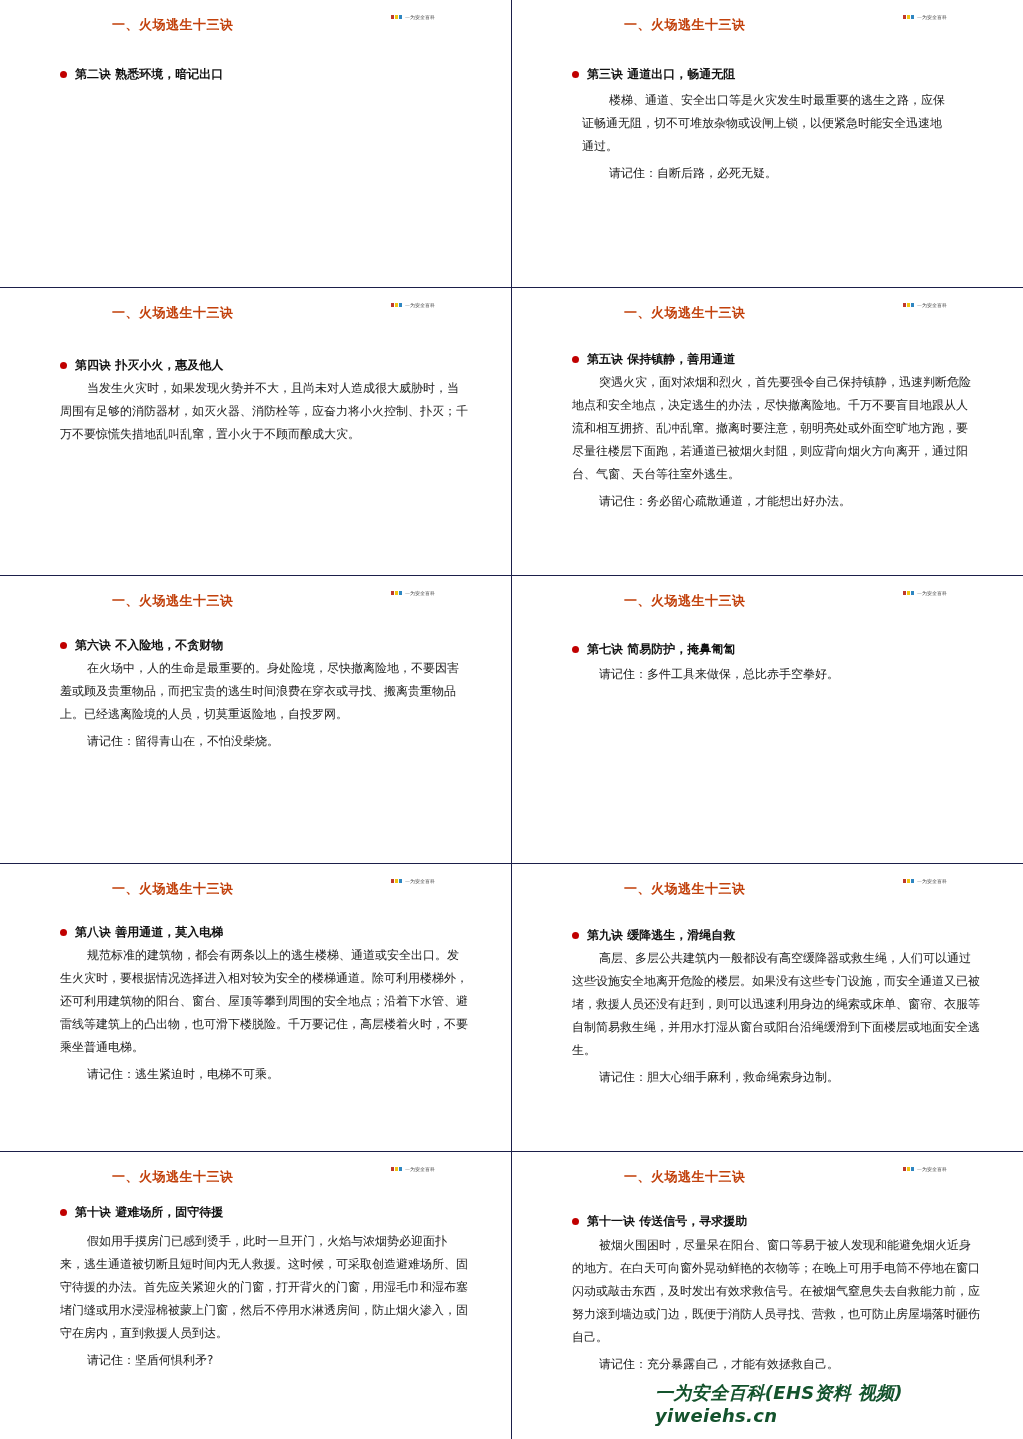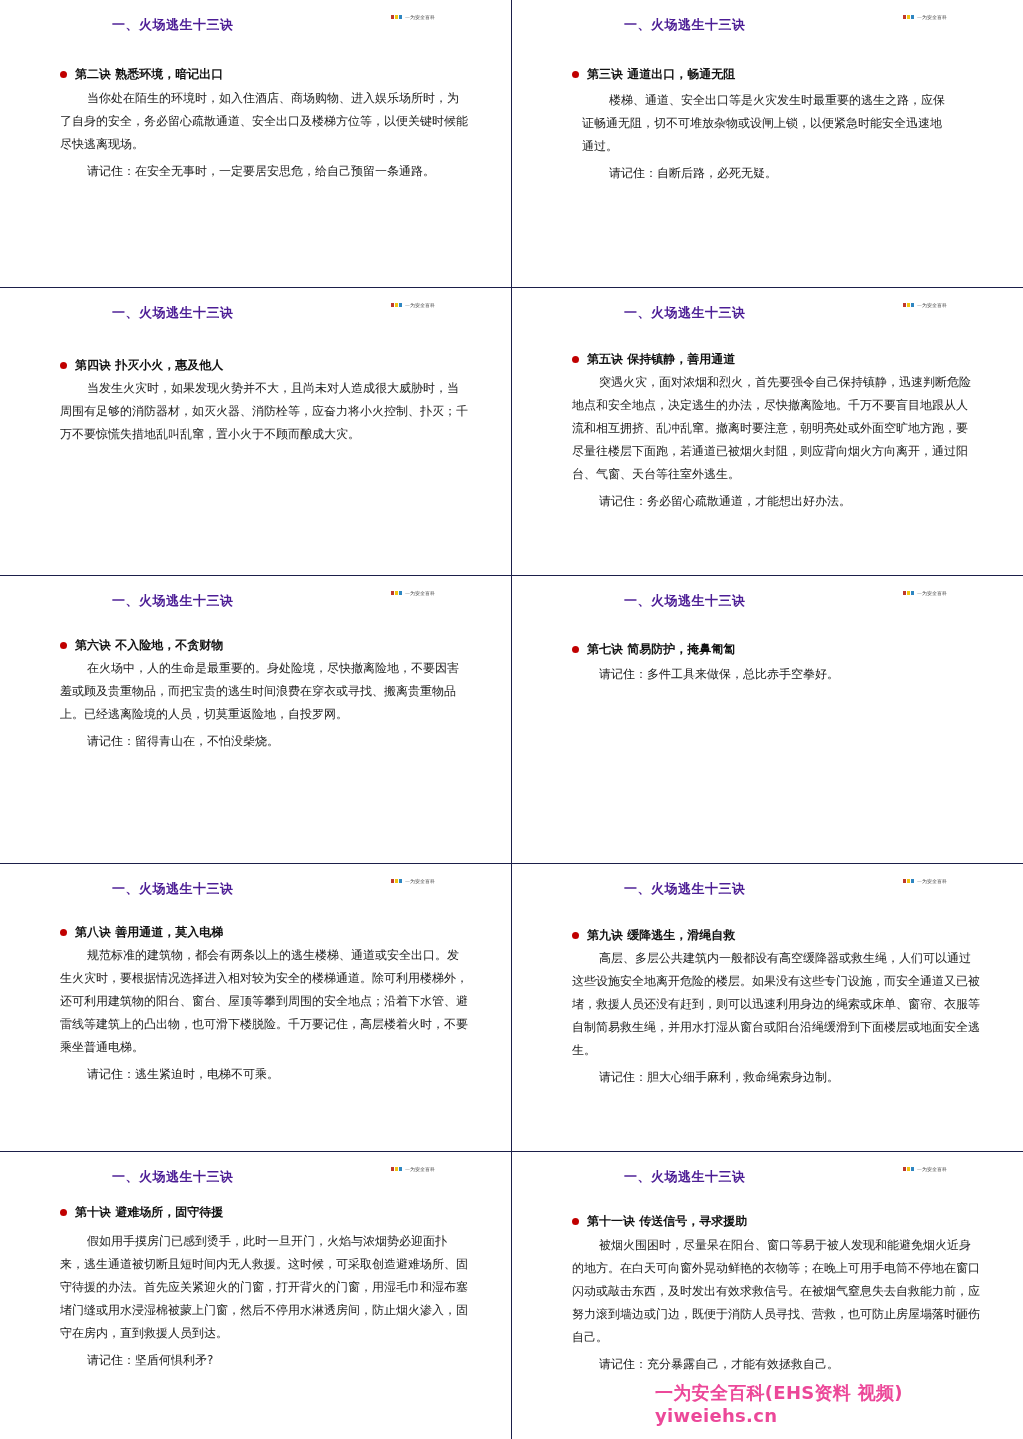--- a/index.html
+++ b/index.html
@@ -3,33 +3,33 @@
   <meta charset="utf-8">
   <style>
     html, body { margin: 0; padding: 0; background: #ffffff; }
     body { width: 1023px; height: 1439px; position: relative; overflow: hidden;
            font-family: "DejaVu Sans", "Liberation Sans", sans-serif; color: #1a1a1a; }
     .grid { position: absolute; left: 0; top: 0; width: 1023px; height: 1439px; }
     .vline { position: absolute; left: 511px; top: 0; width: 1px; height: 1439px; background: #1b1f4a; }
     .hline { position: absolute; left: 0; width: 1023px; height: 1px; background: #1b1f4a; }
     .cell { position: absolute; width: 511px; height: 287px; overflow: visible; }
     .title { position: absolute; left: 112px; top: 16px; font-size: 13px; font-weight: bold;
-             color: #4c1d95; letter-spacing: 0.5px; }
+             color: #c2410c; letter-spacing: 0.5px; }
     .logo { position: absolute; left: 391px; top: 14px; display: flex; align-items: center; gap: 3px; }
     .logo .mark { display: inline-flex; gap: 1px; }
     .logo .mark span { display: inline-block; width: 3px; height: 4px; }
     .logo .txt { font-size: 5px; color: #555; }
     .heading { position: absolute; left: 60px; font-size: 12px; font-weight: bold; color: #111;
                display: flex; align-items: center; }
     .bullet { width: 7px; height: 7px; border-radius: 50%; background: #c00000; margin-right: 8px; }
     .body { position: absolute; left: 60px; width: 410px; font-size: 12px; line-height: 23px; color: #1a1a1a; }
     .body p { margin: 0; text-indent: 27px; }
     .remember { margin-top: 4px !important; }
-    .footer { position: absolute; left: 655px; top: 1381px; font-size: 18px; 
-              font-weight: bold; color: #ec4899; letter-spacing: 0.3px; }
+    .footer { position: absolute; left: 655px; top: 1381px; font-size: 18px; font-style: italic;
+              font-weight: bold; color: #14532d; letter-spacing: 0.3px; }
   </style>
 </head>
 <body>
 
 <div class="grid">
   <div class="vline"></div>
   <div class="hline" style="top:287px"></div>
   <div class="hline" style="top:575px"></div>
   <div class="hline" style="top:863px"></div>
   <div class="hline" style="top:1151px"></div>
@@ -42,24 +42,20 @@
         <span style="background:#c0392b"></span>
         <span style="background:#f1c40f"></span>
         <span style="background:#2e86c1"></span>
       </span>
       <span class="txt">一为安全百科</span>
     </div>
   <div class="heading" style="top:66px">
       <span class="bullet"></span>
       <span>第二诀  熟悉环境，暗记出口</span>
     </div>
-  <div class="body" style="top:87px">
-      <p>当你处在陌生的环境时，如入住酒店、商场购物、进入娱乐场所时，为了自身的安全，务必留心疏散通道、安全出口及楼梯方位等，以便关键时候能尽快逃离现场。</p>
-      <p class="remember">请记住：在安全无事时，一定要居安思危，给自己预留一条通路。</p>
-    </div>
 </div>
 
 <div class="cell" style="left:512px;top:0">
   <div class="title">一、火场逃生十三诀</div>
   <div class="logo">
       <span class="mark">
         <span style="background:#c0392b"></span>
         <span style="background:#f1c40f"></span>
         <span style="background:#2e86c1"></span>
       </span>

